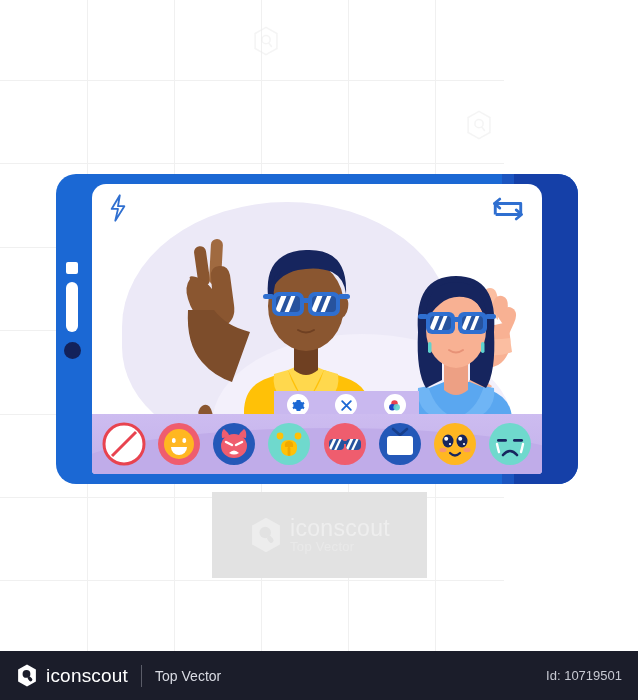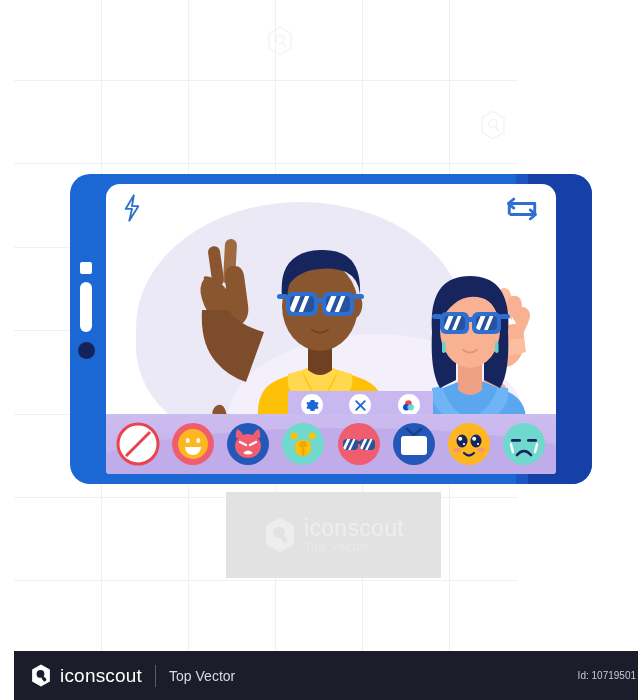--- a/index.html
+++ b/index.html
@@ -3,21 +3,21 @@
 <meta charset="utf-8">
 <title>Video Call Filters Illustration</title>
 <style>
   * { box-sizing: border-box; margin: 0; padding: 0; }
   html, body {
     width: 638px; height: 700px;
     font-family: "Liberation Sans", sans-serif;
     background: #ffffff;
     overflow: hidden;
   }
-  #root { position: relative; width: 504px; height: 700px; margin-left: 14px; }
+  #root { position: relative; width: 504px; height: 700px; }
 
   
   .grid-canvas { position: absolute; inset: 0; overflow: hidden; }
   .gline-v { position: absolute; top: 0; width: 1px; height: 651px; background: #f0f0f0; }
   .gline-h { position: absolute; left: 0; width: 638px; height: 1px; background: #f0f0f0; }
 
   .wm-badge {
     position: absolute; width: 30px; height: 30px;
     opacity: .5;
   }
@@ -143,21 +143,21 @@
     background: #1b1d2a;
     display: flex; align-items: center;
     padding: 0 16px;
   }
   .footer-logo { display: flex; align-items: center; gap: 8px; }
   .footer-logo .fl-mark { width: 22px; height: 23px; }
   .footer-logo .fl-mark svg { width: 100%; height: 100%; display: block; }
   .footer-brand { color: #ffffff; font-size: 19px; letter-spacing: .2px; }
   .footer-div { width: 1px; height: 22px; background: #5a5c68; margin: 0 13px; }
   .footer-cat { color: #d9dbe3; font-size: 14px; }
-  .footer-id { margin-left: auto; color: #c7c9d2; font-size: 10px; }
+  .footer-id { margin-left: auto; color: #c7c9d2; font-size: 13px; }
 </style>
 </head>
 <body>
 
 <div id="root">
 
   <div class="grid-canvas">
     <div class="gline-v" style="left:87px"></div>
     <div class="gline-v" style="left:174px"></div>
     <div class="gline-v" style="left:261px"></div>

